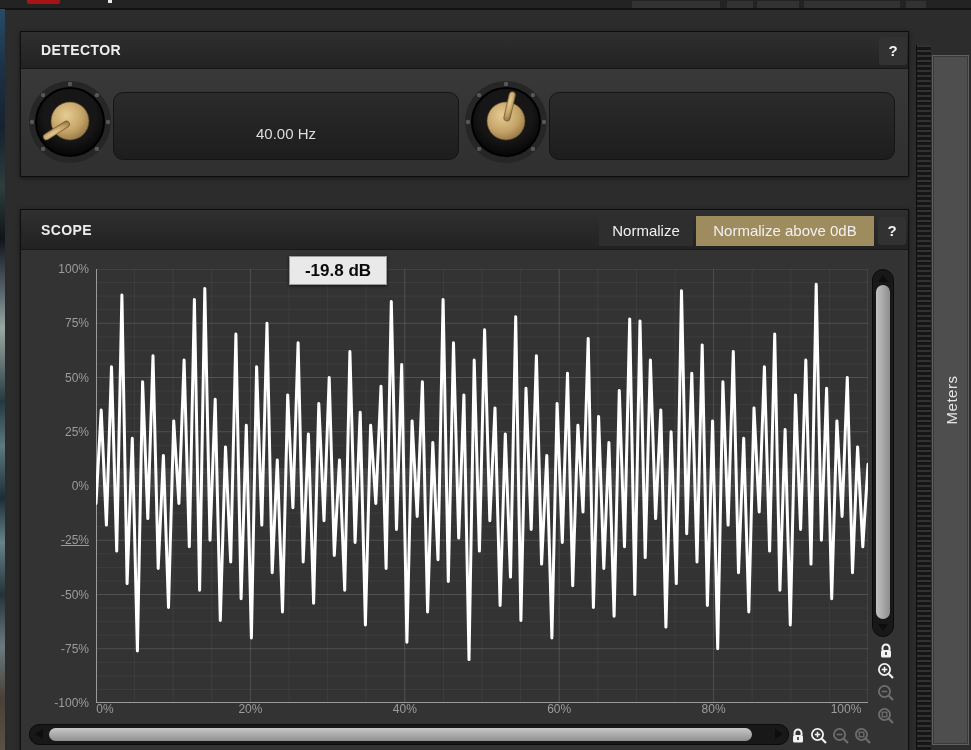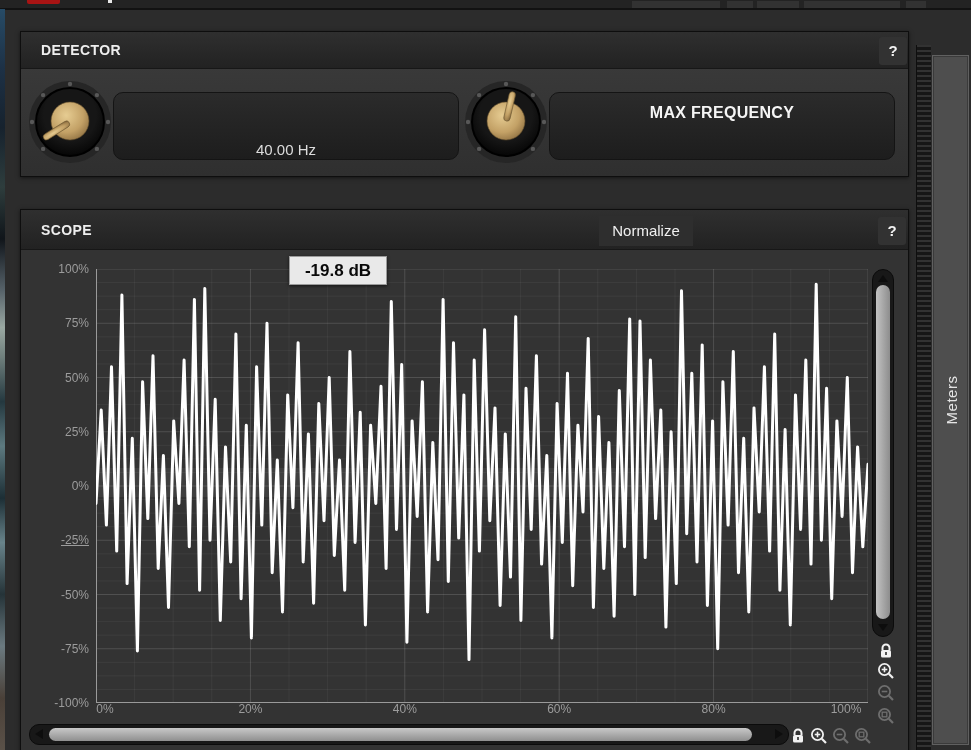--- a/index.html
+++ b/index.html
@@ -20,21 +20,21 @@
   .panel-header { position:absolute; left:0; top:0; width:100%; background:linear-gradient(#2f2f2f,#222222); border-bottom:1px solid #171717; }
   .panel-title { position:absolute; left:20px; top:50%; transform:translateY(-50%); color:#eeeeee; font-size:14px; font-weight:bold; letter-spacing:.4px; }
   .help-btn { position:absolute; width:28px; height:28px; background:#323232; border-radius:3px; color:#f2f2f2; font-size:15px; font-weight:bold; text-align:center; line-height:28px; }
 
   #detector-panel { left:20px; top:31px; width:889px; height:146px; background:linear-gradient(#3c3c3c,#2f2f2f); }
   #detector-panel .panel-header { height:37px; }
 
   .knob { position:absolute; width:84px; height:84px; }
   .param-box { position:absolute; top:60px; width:346px; height:68px; background:linear-gradient(#2b2b2b,#1d1d1d); border:1px solid #141414; border-radius:10px; }
   .param-label { position:absolute; left:0; top:11px; width:100%; text-align:center; color:#f5f5f5; font-size:16px; font-weight:bold; letter-spacing:.3px; }
-  .param-value { position:absolute; left:0; top:48px; width:100%; text-align:center; color:#dcdcdc; font-size:15px; }
+  .param-value { position:absolute; left:0; top:32px; width:100%; text-align:center; color:#dcdcdc; font-size:15px; }
 
   #scope-panel { left:20px; top:209px; width:889px; height:551px; }
   #scope-panel .panel-header { height:40px; }
   .scope-btn { position:absolute; top:6px; height:30px; color:#f0f0f0; font-size:15px; text-align:center; line-height:30px; background:#2e2e2e; }
   #normalize-btn { left:578px; width:94px; }
   #normalize-above-btn { left:675px; width:178px; }
   #scope-help { left:857px; top:7px; }
   #detector-help { left:858px; top:5px; }
 
   #scope-svg { position:absolute; left:75px; top:59px; }
@@ -131,29 +131,29 @@
           <circle cx="68.9" cy="15.1" r="2.2"></circle>
           <circle cx="80" cy="42" r="2.2"></circle>
           <circle cx="68.9" cy="68.9" r="2.2"></circle>
       </g>
       <circle cx="42" cy="41" r="19" fill="url(#capg)" stroke="#5f4b2a" stroke-width="0.6"></circle>
       <g transform="rotate(13 42 42)">
         <rect x="38.8" y="11" width="6.4" height="30" rx="3.2" fill="url(#capg)" stroke="#6b5631" stroke-width="0.6"></rect>
       </g>
     </svg>
     <div class="param-box" style="left:528px;">
-      <div class="param-label">MAX FREQUENCY</div>
     </div>
   </div>
 
   <div class="panel" id="scope-panel">
     <div class="panel-header">
       <div class="panel-title">SCOPE</div>
     </div>
     <div class="scope-btn" id="normalize-btn">Normalize</div>
+    <div class="scope-btn" id="normalize-above-btn" style="background: rgb(159, 140, 94);">Normalize above 0dB</div>
     <div class="help-btn" id="scope-help">?</div>
 
     <svg id="scope-svg" width="772" height="434" viewBox="0 0 772 434">
         <rect x="0" y="199" width="772" height="29" fill="rgba(255,255,255,0.06)"></rect>
         <line x1="0" y1="0" x2="0" y2="434" stroke="rgba(255,255,255,0.05)" stroke-width="1"></line>
         <line x1="38.6" y1="0" x2="38.6" y2="434" stroke="rgba(255,255,255,0.05)" stroke-width="1"></line>
         <line x1="77.2" y1="0" x2="77.2" y2="434" stroke="rgba(255,255,255,0.05)" stroke-width="1"></line>
         <line x1="115.8" y1="0" x2="115.8" y2="434" stroke="rgba(255,255,255,0.05)" stroke-width="1"></line>
         <line x1="154.4" y1="0" x2="154.4" y2="434" stroke="rgba(255,255,255,0.05)" stroke-width="1"></line>
         <line x1="193" y1="0" x2="193" y2="434" stroke="rgba(255,255,255,0.05)" stroke-width="1"></line>

